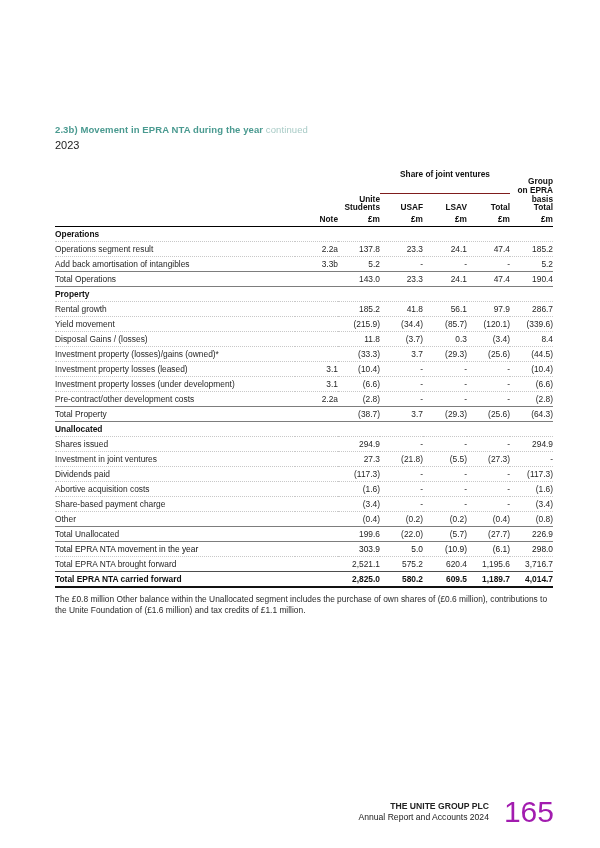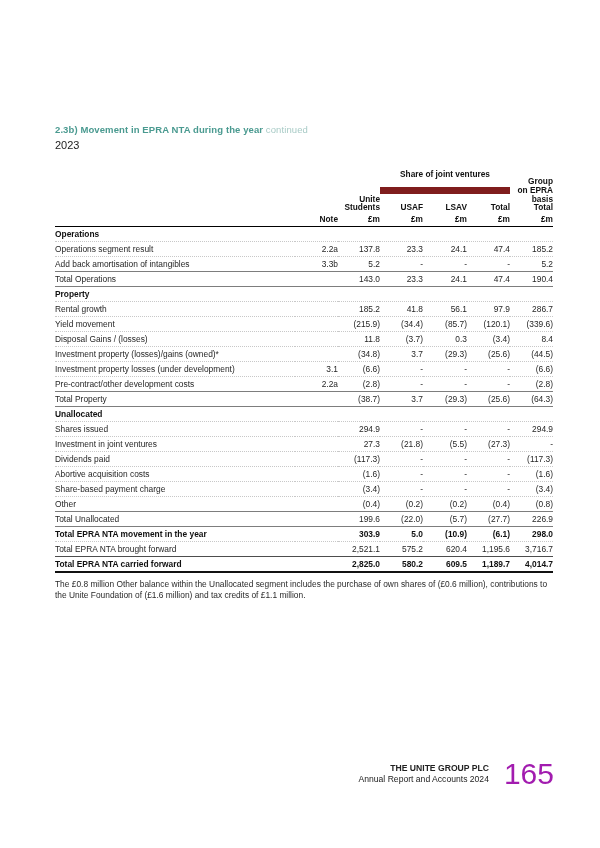--- a/index.html
+++ b/index.html
@@ -17,45 +17,45 @@
   
   .thead {
     display:grid;
     grid-template-columns:240px 43px 42px 43px 44px 43px 43px;
     grid-template-rows:22px 18px 14px;
     margin-top:21px;
     border-bottom:1.5px solid #000;
     font-size:8.3px; font-weight:700; color:#111;
   }
   .thead > div { align-self:end; }
-  .h-sjv { grid-column:4/7; grid-row:1; text-align:center; border-bottom:7px solid #7f1d1d; padding-bottom:8px; }
+  .h-sjv { grid-column:4/7; grid-row:1; text-align:center; border-bottom:1px solid #7f1d1d; padding-bottom:14px; }
   .h-group { grid-column:7; grid-row:1/3; text-align:right; line-height:8.7px; white-space:pre-line; }
   .h-unite { grid-column:3; grid-row:2; text-align:right; line-height:8.7px; white-space:pre-line; }
   .h-usaf { grid-column:4; grid-row:2; text-align:right; }
   .h-lsav { grid-column:5; grid-row:2; text-align:right; }
   .h-jvtotal { grid-column:6; grid-row:2; text-align:right; }
   .h-note { grid-column:2; grid-row:3; text-align:right; padding-bottom:2px; }
   .h-m { grid-row:3; text-align:right; padding-bottom:2px; }
   .m1{grid-column:3}.m2{grid-column:4}.m3{grid-column:5}.m4{grid-column:6}.m5{grid-column:7}
 
   
   table { border-collapse:collapse; width:498px; table-layout:fixed; }
   td { padding:2px 0; font-size:8.4px; line-height:10px; color:#262626; overflow:hidden; white-space:nowrap; }
   .c-num { text-align:right; }
   .r-section td { font-weight:700; color:#111; border-bottom:1px dotted #c8c8c8; }
   .r-row td { border-bottom:1px dotted #c8c8c8; }
   .r-total td { border-top:1px solid #7d7d7d; border-bottom:1px solid #7d7d7d; }
   .r-subtotal td { border-bottom:1px dotted #c8c8c8; }
-  .r-grand td { border-top:1px solid #4d4d4d; border-bottom:1px dotted #c8c8c8; font-weight:700; color:#111; }
+  .r-grand td { border-top:1px solid #4d4d4d; border-bottom:1px dotted #c8c8c8; font-weight:400; color:#111; }
   .r-grand-final td { border-top:1px solid #4d4d4d; border-bottom:2px solid #111; font-weight:700; color:#111; }
 
   .footnote { margin-top:6px; width:498px; font-size:8.4px; line-height:10.6px; color:#2a2a2a; }
 
   
-  .footer { position:absolute; top:757px; right:43px; display:flex; align-items:center; gap:15px; }
+  .footer { position:absolute; top:795px; right:43px; display:flex; align-items:center; gap:15px; }
   .footer-text { text-align:right; font-size:8.6px; line-height:11px; color:#222; }
   .footer-company { font-weight:700; }
   .page-number { font-size:30px; font-weight:400; color:#a21caf; letter-spacing:0; }
 </style>
 </head>
 <body>
 
 <div class="page">
   <div class="content">
 
@@ -148,25 +148,34 @@
             <td class="c-num"></td>
             <td class="c-num">11.8</td>
             <td class="c-num">(3.7)</td>
             <td class="c-num">0.3</td>
             <td class="c-num">(3.4)</td>
             <td class="c-num">8.4</td>
           </tr>
           <tr class="r-row">
             <td class="c-label">Investment property (losses)/gains (owned)*</td>
             <td class="c-num"></td>
-            <td class="c-num">(34.8)</td>
+            <td class="c-num">(33.3)</td>
             <td class="c-num">3.7</td>
             <td class="c-num">(29.3)</td>
             <td class="c-num">(25.6)</td>
             <td class="c-num">(44.5)</td>
+          </tr>
+          <tr class="r-row">
+            <td class="c-label">Investment property losses (leased)</td>
+            <td class="c-num">3.1</td>
+            <td class="c-num">(10.4)</td>
+            <td class="c-num">-</td>
+            <td class="c-num">-</td>
+            <td class="c-num">-</td>
+            <td class="c-num">(10.4)</td>
           </tr>
           <tr class="r-row">
             <td class="c-label">Investment property losses (under development)</td>
             <td class="c-num">3.1</td>
             <td class="c-num">(6.6)</td>
             <td class="c-num">-</td>
             <td class="c-num">-</td>
             <td class="c-num">-</td>
             <td class="c-num">(6.6)</td>
           </tr>

